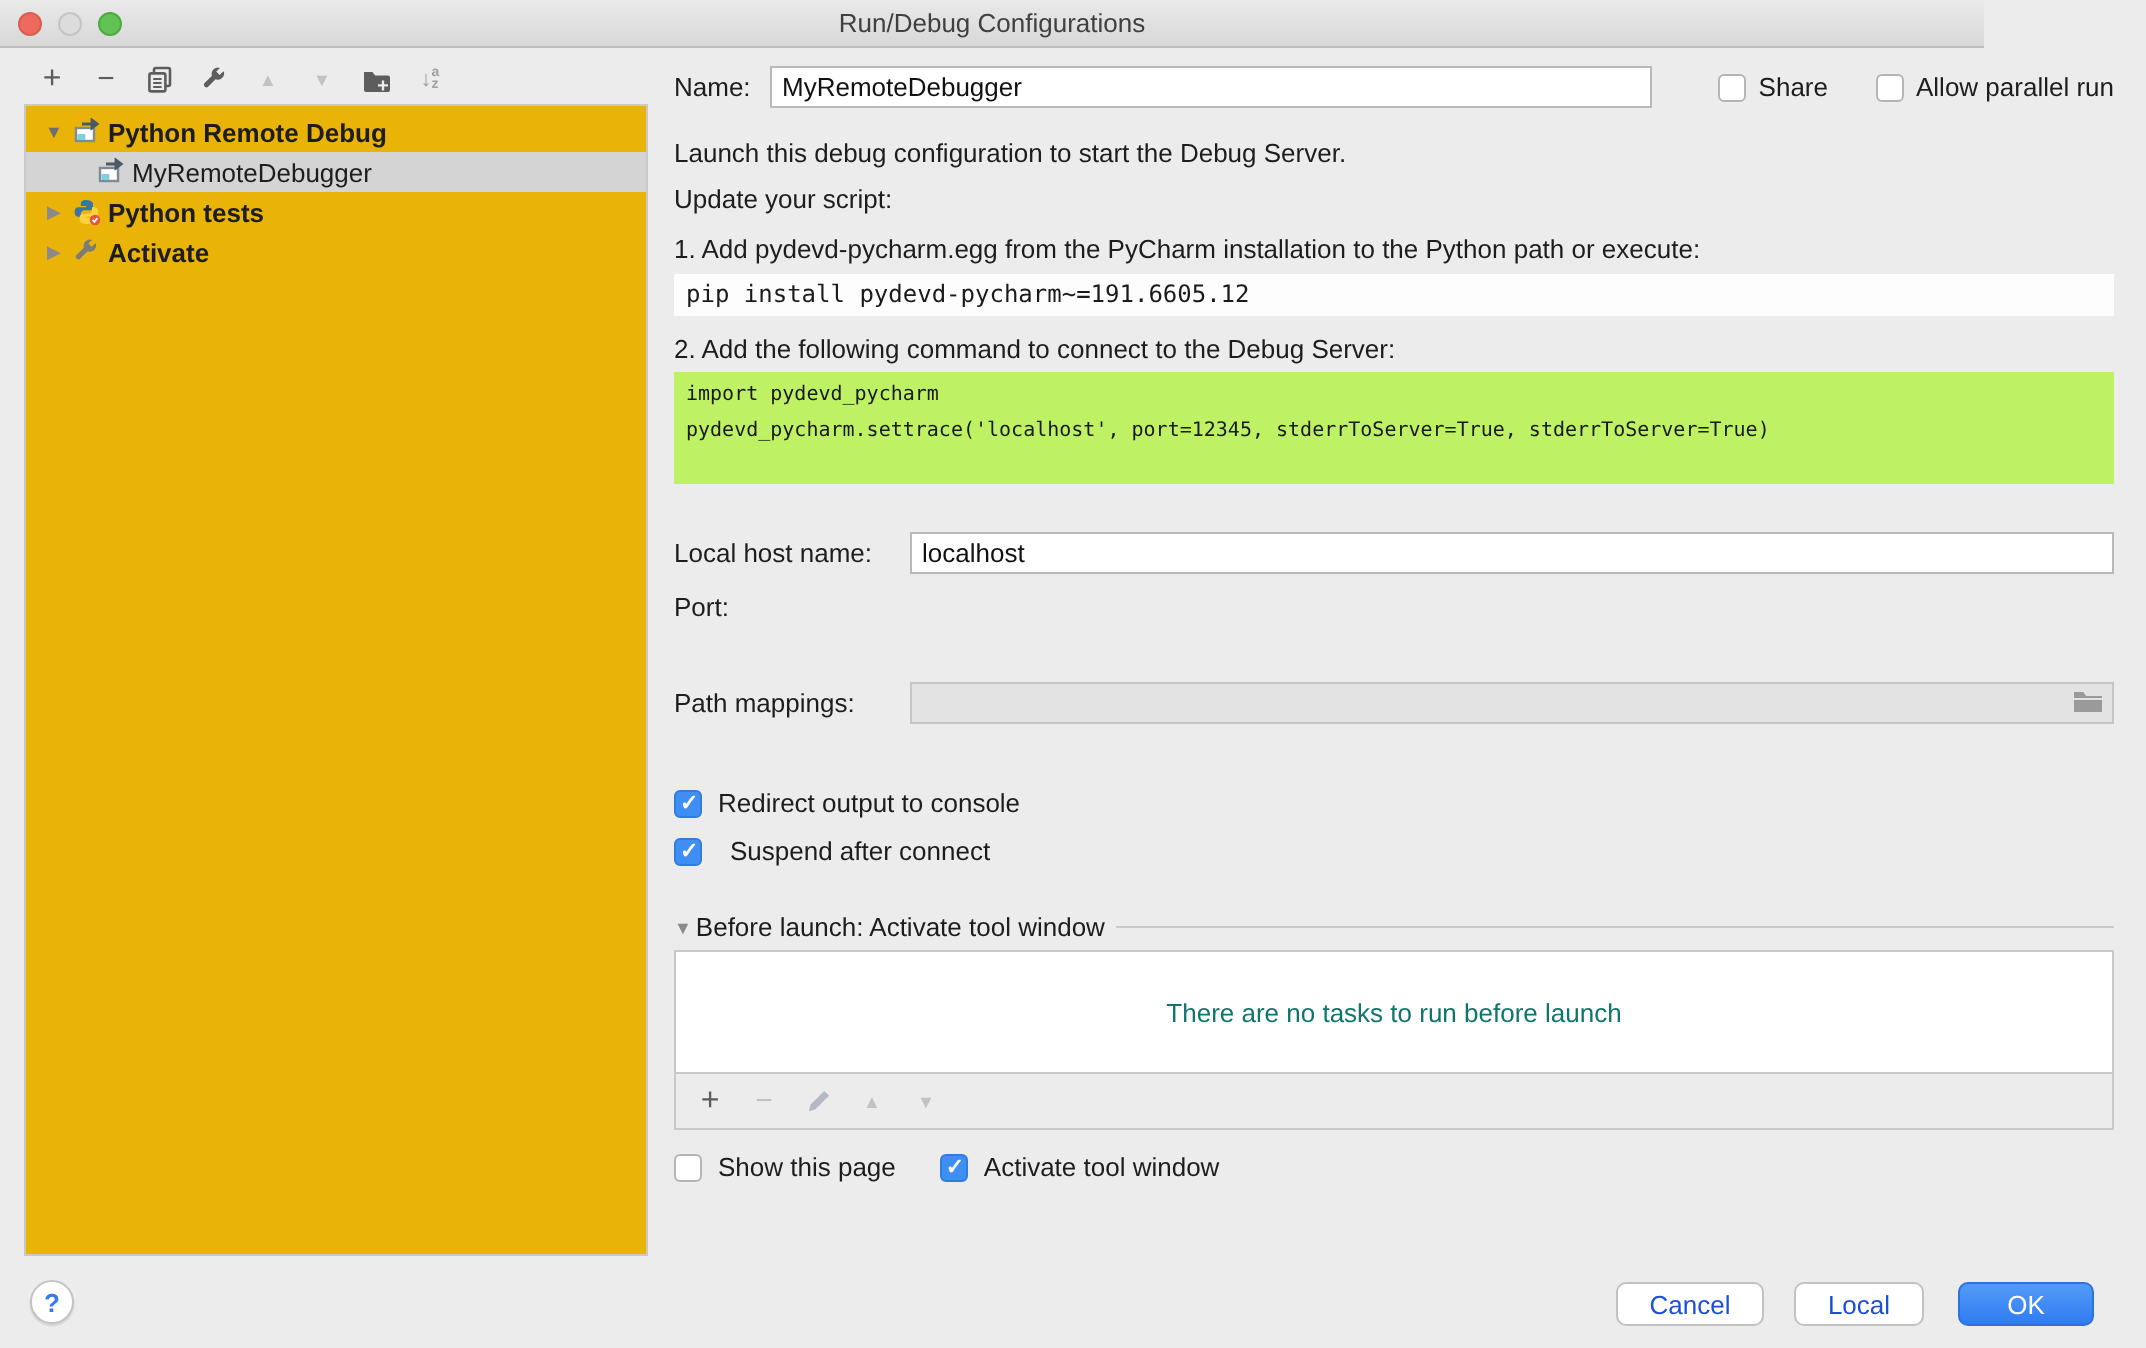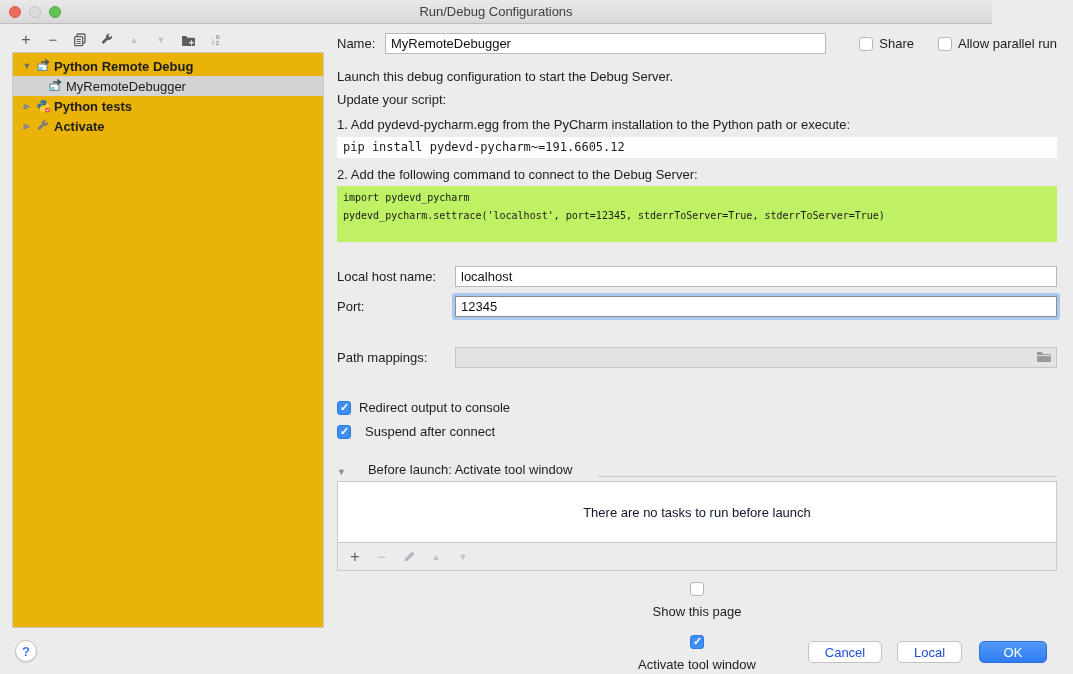--- a/index.html
+++ b/index.html
@@ -77,33 +77,33 @@
   .frow.port { margin-top:9px; }
   .port-input { border:1px solid #8b8b8b; box-shadow:0 0 0 3px #a9c9f1; border-radius:1px; position:relative; }
   .frow.path { margin-top:30px; }
   .path-field { flex:1; height:21px; background:#e3e3e3; border:1px solid #c6c6c6; display:flex;
     align-items:center; justify-content:flex-end; padding-right:4px; }
 
   .cbrow { display:flex; align-items:center; gap:8px; }
   .cbrow.redirect { margin-top:32px; }
   .cbrow.suspend  { margin-top:9px;gap:14px; }
 
-  .bl-header { display:flex; align-items:flex-end; gap:22px; margin-top:23px; }
+  .bl-header { display:flex; align-items:center; gap:2px; margin-top:23px; }
   .bl-header .hline { flex:1; height:1px; background:#c9c9c9; margin-left:4px; }
   .bl-caret { color:#8a8a8a; font-size:9px; }
   .bl-caret::before { content:"▼"; }
 
   .tasks-box { margin-top:4px; height:62px; background:#fff; border:1px solid #c9c9c9;
     display:flex; align-items:center; justify-content:center; }
-  .tasks-box span { color:#0f172a; }
+  .tasks-box span { color:#0f766e; }
   .tasks-strip { height:28px; background:#ececec; border:1px solid #c9c9c9; border-top:0;
     display:flex; align-items:center; gap:11px; padding-left:9px; }
   .tasks-strip .tb-btn { font-size:14px; }
 
-  .bottom-checks { display:flex; align-items:center; gap:8px; margin-top:11px;flex-direction:column; }
+  .bottom-checks { display:flex; align-items:center; gap:8px; margin-top:11px; }
   .bottom-checks .sep { width:6px; }
 
   
   .help-btn { position:absolute; left:15px; top:640px; width:22px; height:22px; border-radius:50%;
     background:#fff; border:1px solid #c4c4c4; color:#3b77f3; font-size:13px; font-weight:bold;
     display:flex; align-items:center; justify-content:center; box-shadow:0 1px 1px rgba(0,0,0,.12); }
   .btn { position:absolute; top:641px; height:22px; border-radius:5px; border:1px solid #c2c2c2;
     background:#fff; font-family:"Liberation Sans",sans-serif; font-size:13px; color:#1d4ed8;
     display:flex; align-items:center; justify-content:center; }
   .btn-cancel { left:808px; width:74px; }
@@ -232,21 +232,20 @@
       <div>pydevd_pycharm.settrace('localhost', port=12345, stderrToServer=True, stderrToServer=True)</div>
     </div>
 
     <div class="frow localhost">
       <span class="flabel">Local host name:</span>
       <input class="text-input" type="text" value="localhost" style="">
     </div>
 
     <div class="frow port">
       <span class="flabel">Port:</span>
-      <input class="text-input port-input" type="text" value="12345" style="">
     </div>
 
     <div class="frow path">
       <span class="flabel">Path mappings:</span>
       <div class="path-field">
         <span>
           <svg width="16" height="13" viewBox="0 0 16 13">
               <path d="M1 2h4.6l1.5 2H15v8H1z" fill="#9a9a9a"></path>
               <path d="M1 5.5h14" stroke="#e3e3e3" stroke-width="1"></path>
             </svg>

